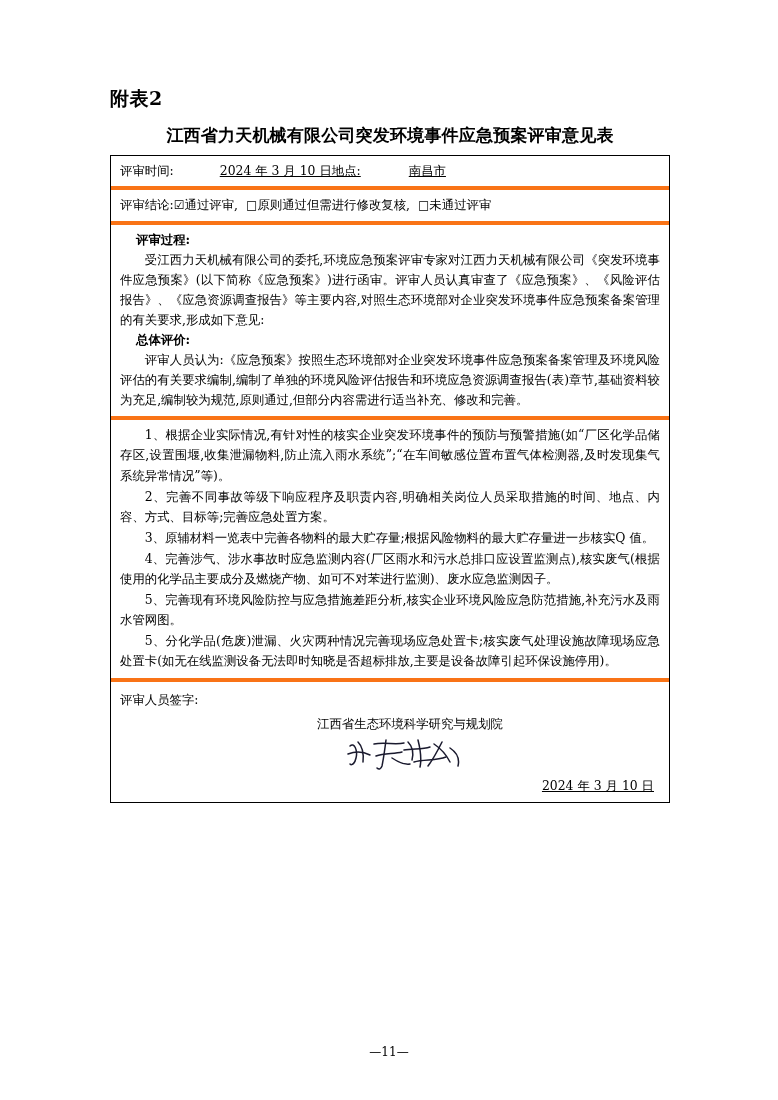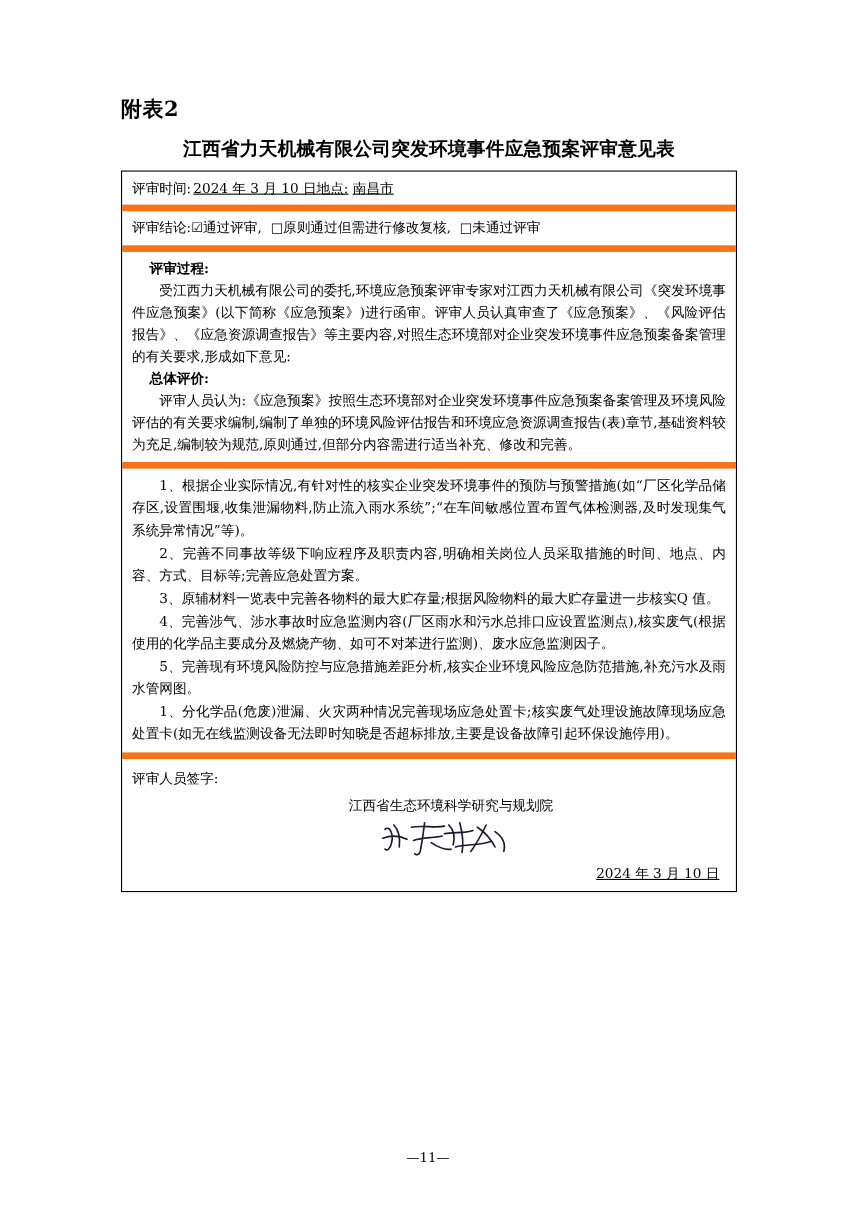--- a/index.html
+++ b/index.html
@@ -46,37 +46,38 @@
     left: 110px;
     top: 155px;
     width: 560px;
     border: 1px solid #000;
     box-sizing: border-box;
     font-family: "DejaVu Serif", "Liberation Serif", serif;
     font-size: 12.4px;
     line-height: 1.62;
   }
   .row {
-    border-bottom: 6px solid #f97316;
+    border-bottom: 4px solid #f97316;
     padding: 5px 8px 5px 9px;
     box-sizing: border-box;
   }
   .row:last-child { border-bottom: none; }
 
   .row-inline {
     display: flex;
     align-items: baseline;
     white-space: nowrap;
   }
   .lbl {
     flex: 0 0 auto;
   }
   .val-underline {
     text-decoration: underline;
     padding: 0 2px;
+    margin-left: 44px;
   }
   .opt {
     margin-right: 8px;
     white-space: nowrap;
   }
   .box {
     font-family: "DejaVu Sans", sans-serif;
     font-size: 12px;
   }
   .section-head {
@@ -165,21 +166,21 @@
       <div class="section-head">总体评价:</div>
       <p class="para">评审人员认为:《应急预案》按照生态环境部对企业突发环境事件应急预案备案管理及环境风险评估的有关要求编制,编制了单独的环境风险评估报告和环境应急资源调查报告(表)章节,基础资料较为充足,编制较为规范,原则通过,但部分内容需进行适当补充、修改和完善。</p>
     </div>
 
     <div class="row cell-block">
       <p class="para">1、根据企业实际情况,有针对性的核实企业突发环境事件的预防与预警措施(如“厂区化学品储存区,设置围堰,收集泄漏物料,防止流入雨水系统”;“在车间敏感位置布置气体检测器,及时发现集气系统异常情况”等)。</p>
       <p class="para">2、完善不同事故等级下响应程序及职责内容,明确相关岗位人员采取措施的时间、地点、内容、方式、目标等;完善应急处置方案。</p>
       <p class="para">3、原辅材料一览表中完善各物料的最大贮存量;根据风险物料的最大贮存量进一步核实Q 值。</p>
       <p class="para">4、完善涉气、涉水事故时应急监测内容(厂区雨水和污水总排口应设置监测点),核实废气(根据使用的化学品主要成分及燃烧产物、如可不对苯进行监测)、废水应急监测因子。</p>
       <p class="para">5、完善现有环境风险防控与应急措施差距分析,核实企业环境风险应急防范措施,补充污水及雨水管网图。</p>
-      <p class="para">1、分化学品(危废)泄漏、火灾两种情况完善现场应急处置卡;核实废气处理设施故障现场应急处置卡(如无在线监测设备无法即时知晓是否超标排放,主要是设备故障引起环保设施停用)。</p>
+      <p class="para">5、分化学品(危废)泄漏、火灾两种情况完善现场应急处置卡;核实废气处理设施故障现场应急处置卡(如无在线监测设备无法即时知晓是否超标排放,主要是设备故障引起环保设施停用)。</p>
     </div>
 
     <div class="row sig-row">
       <div class="sig-label">评审人员签字:</div>
       <div class="institute">江西省生态环境科学研究与规划院</div>
       <div class="signature">
         <svg class="sig-mark" viewBox="0 0 120 36">
           <g fill="none" stroke="#1a1a2e" stroke-width="1.5" stroke-linecap="round">
             <path d="M4 10 C8 6, 12 14, 10 22 C9 27, 6 30, 4 28"></path>
             <path d="M12 6 C16 10, 18 16, 17 26"></path>

